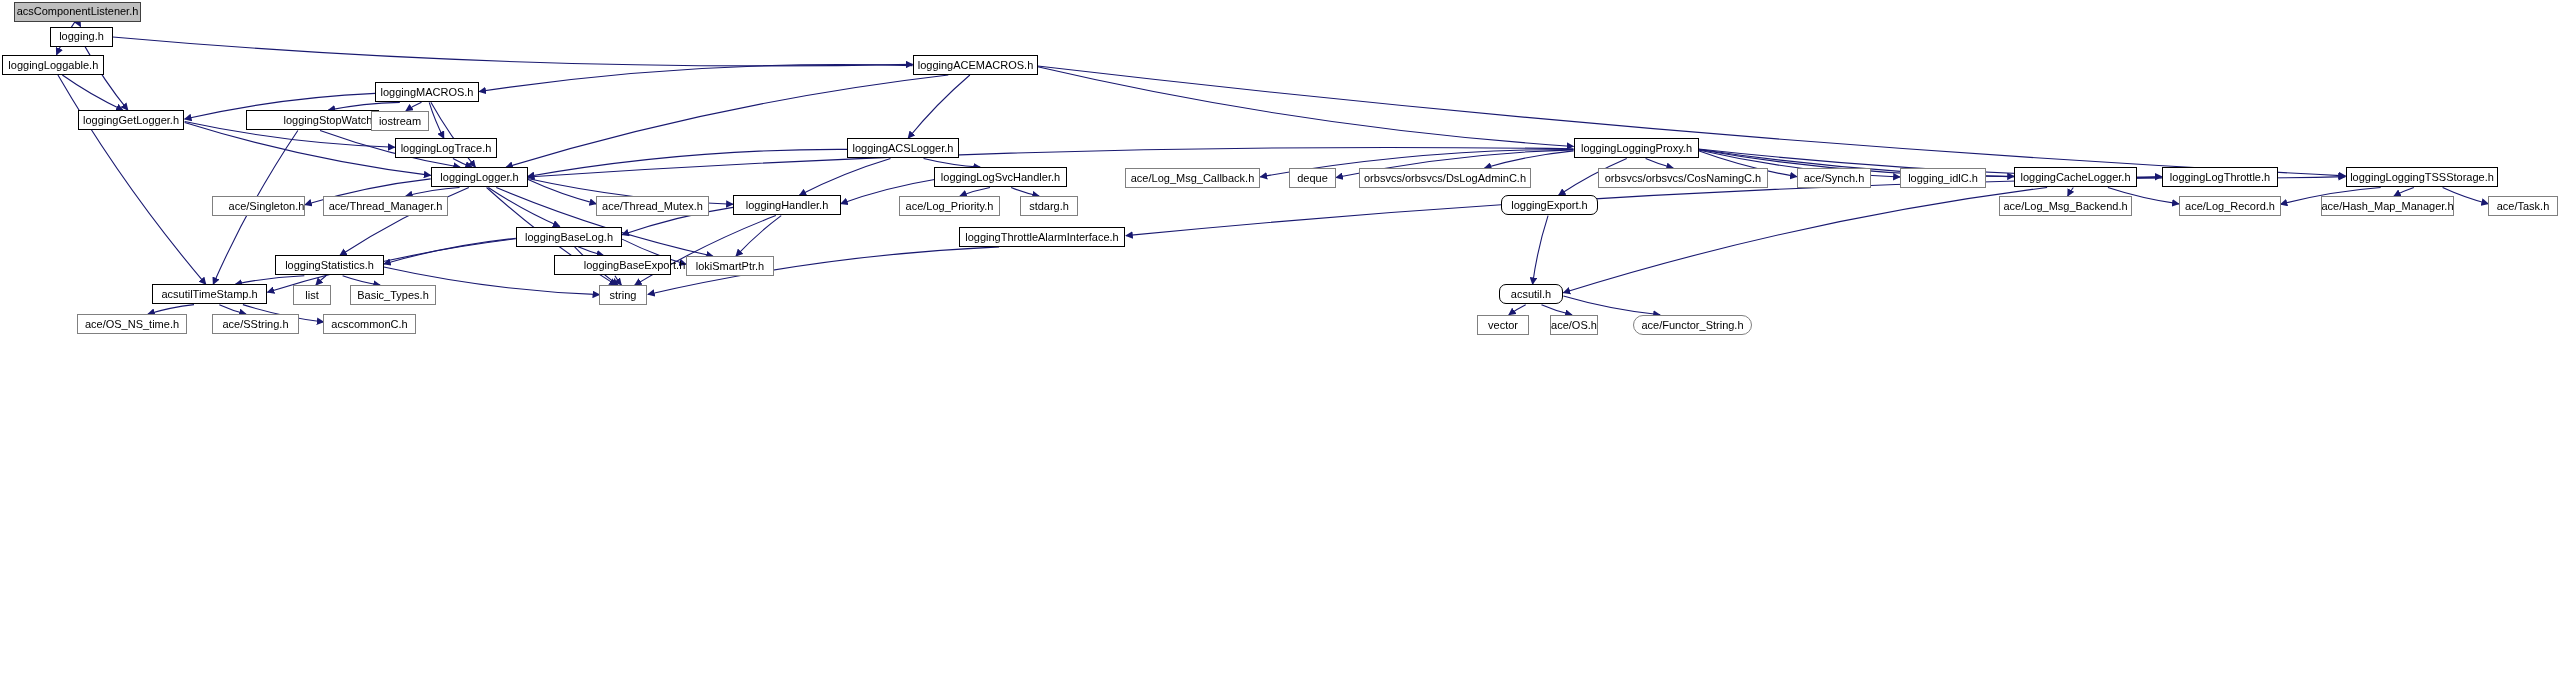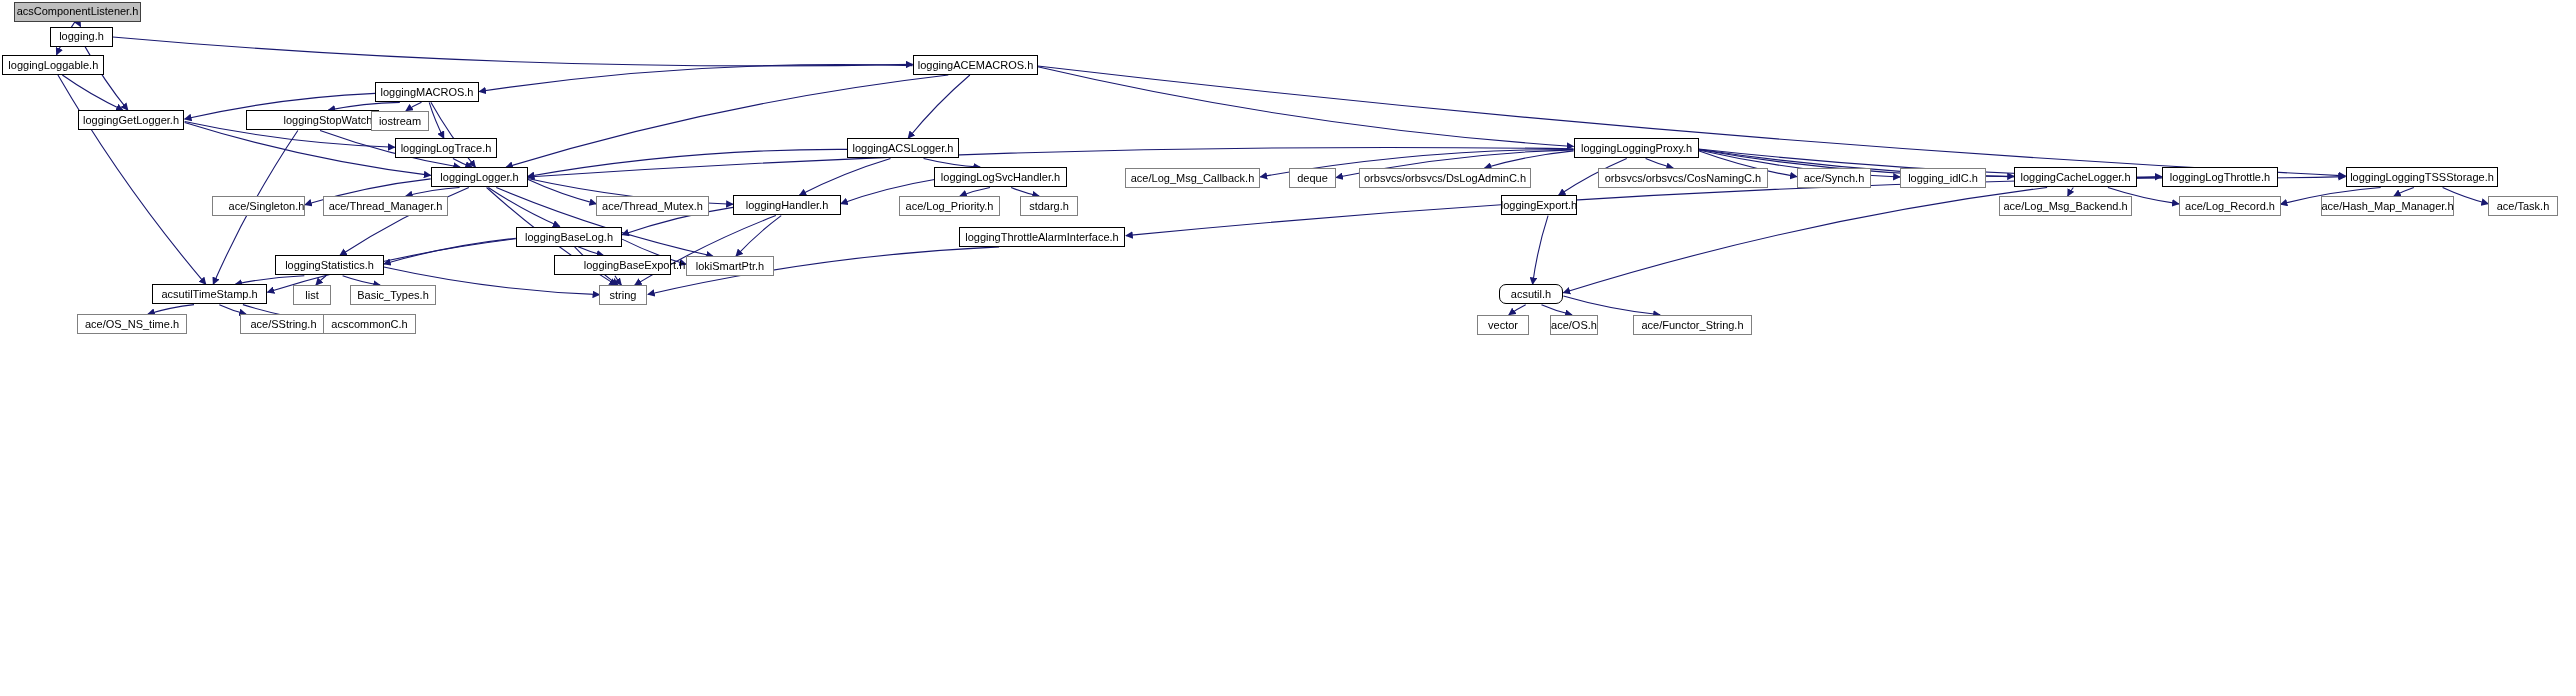--- a/index.html
+++ b/index.html
@@ -217,21 +217,21 @@
       </div>
       <div class="node local" style="left: 733px; top: 195px; width: 108px;">
         <span class="label">loggingHandler.h</span>
       </div>
       <div class="node system" style="left: 899px; top: 196px; width: 101px;">
         <span class="label">ace/Log_Priority.h</span>
       </div>
       <div class="node system" style="left: 1020px; top: 196px; width: 58px;">
         <span class="label">stdarg.h</span>
       </div>
-      <div class="node local" style="left: 1501px; top: 195px; width: 76px;">
+      <div class="node local" style="left: 1501px; top: 195px; width: 97px; border-radius: 7px;">
         <span class="label">loggingExport.h</span>
       </div>
       <div class="node system" style="left: 1999px; top: 196px; width: 133px;">
         <span class="label">ace/Log_Msg_Backend.h</span>
       </div>
       <div class="node system" style="left: 2179px; top: 196px; width: 102px;">
         <span class="label">ace/Log_Record.h</span>
       </div>
       <div class="node system" style="left: 2321px; top: 196px; width: 133px;">
         <span class="label">ace/Hash_Map_Manager.h</span>
@@ -265,30 +265,30 @@
       </div>
       <div class="node system" style="left: 599px; top: 285px; width: 48px;">
         <span class="label">string</span>
       </div>
       <div class="node local" style="left: 1499px; top: 284px; width: 64px; border-radius: 7px;">
         <span class="label">acsutil.h</span>
       </div>
       <div class="node system" style="left: 77px; top: 314px; width: 110px;">
         <span class="label">ace/OS_NS_time.h</span>
       </div>
-      <div class="node system" style="left: 212px; top: 314px; width: 87px; margin-left: 28px;">
+      <div class="node system" style="left: 212px; top: 314px; width: 87px;">
         <span class="label">ace/SString.h</span>
       </div>
       <div class="node system" style="left: 323px; top: 314px; width: 93px;">
         <span class="label">acscommonC.h</span>
       </div>
       <div class="node system" style="left: 1477px; top: 315px; width: 52px;">
         <span class="label">vector</span>
       </div>
       <div class="node system" style="left: 1550px; top: 315px; width: 48px;">
         <span class="label">ace/OS.h</span>
       </div>
-      <div class="node system" style="left: 1633px; top: 315px; width: 119px;">
+      <div class="node system" style="left: 1633px; top: 315px; width: 119px; border-radius: 10px;">
         <span class="label">ace/Functor_String.h</span>
       </div>
     </div>
 </div>
 
 
 </body></html>

